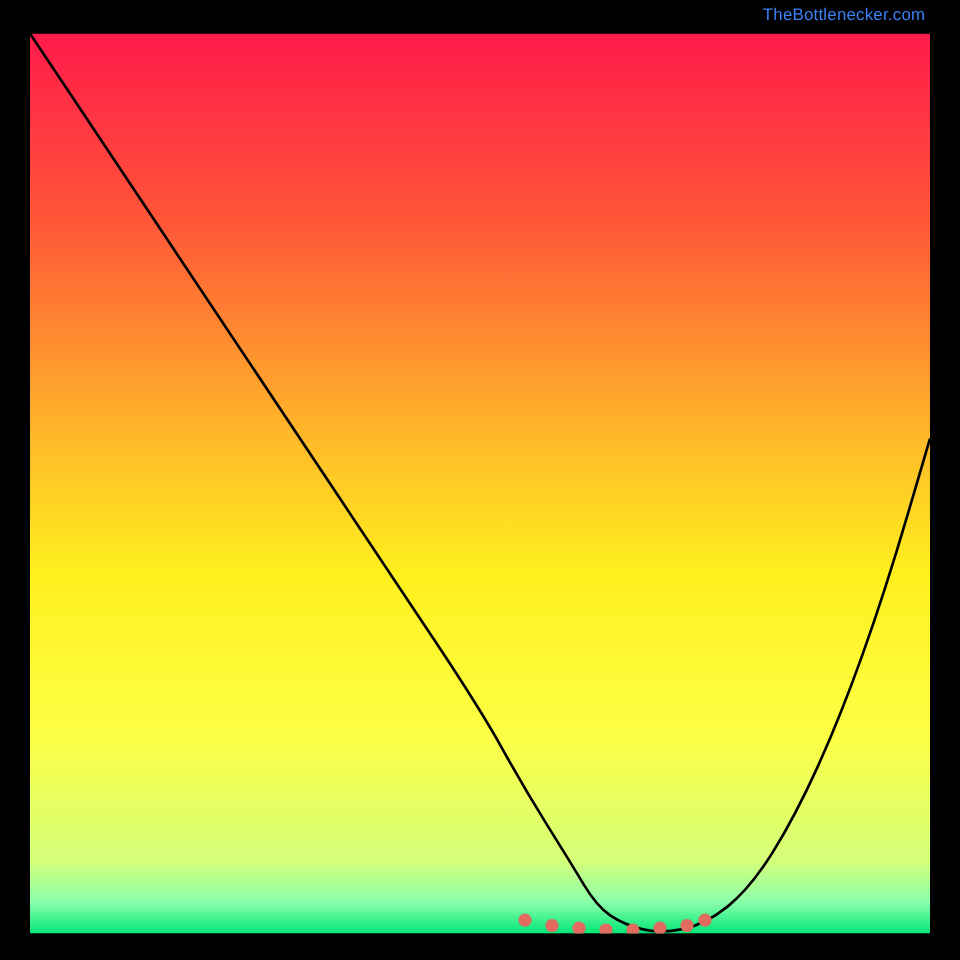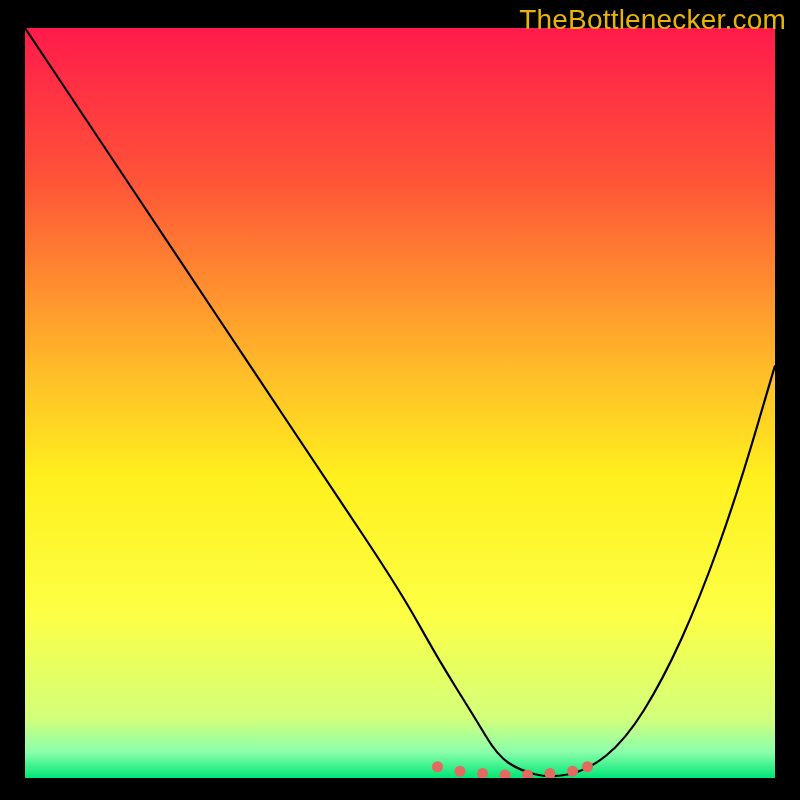--- a/index.html
+++ b/index.html
@@ -13,23 +13,23 @@
   }
   .wrap {
     position: relative;
     width: 800px;
     height: 800px;
     background: #000;
   }
   .attribution {
     position: absolute;
     top: 4px;
-    right: 14px;
-    color: #eab308;
-    font-size: 28px;
+    right: 29px;
+    color: #3b82f6;
+    font-size: 14px;
     font-weight: 400;
     letter-spacing: 0.2px;
     z-index: 10;
   }
   .plot {
     position: absolute;
     left: 25px;
     top: 28px;
     width: 750px;
     height: 750px;

